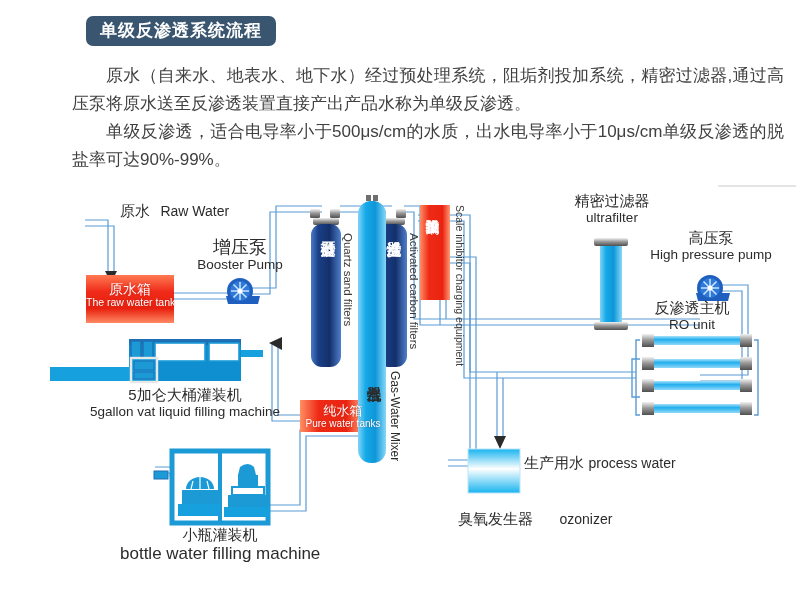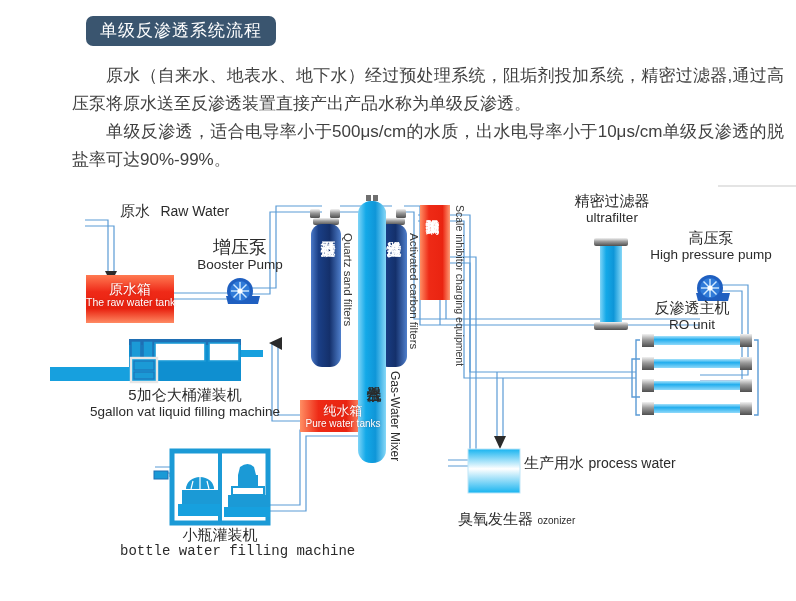--- a/index.html
+++ b/index.html
@@ -6,20 +6,21 @@
   body{width:796px;height:601px;position:relative;overflow:hidden;
        font-family:"Liberation Sans","DejaVu Sans",sans-serif;color:#231f20;}
 
   
   #title-badge{
     position:absolute;left:86px;top:16px;
     padding:6px 14px 7px 14px;
     background:#3a556f;border-radius:7px;
     color:#ffffff;font-size:17px;letter-spacing:1px;line-height:1;
     white-space:nowrap;
+    font-weight:bold;
   }
 
   
   #copy{position:absolute;left:72px;top:62px;width:712px;
         font-size:17px;line-height:28px;color:#404040;text-align:justify;}
   #copy p{margin:0;text-indent:2em;}
 
   
   #diagram{position:absolute;left:0;top:175px;width:796px;height:426px;}
   #diagram svg{position:absolute;left:0;top:0;}
@@ -322,34 +323,34 @@
   <span class="en" style="font-size:13.5px;">RO unit</span>
 </div>
 
 <div class="lbl" style="left:524px;top:279px;">
   <span style="font-size:15px;">生产用水</span>
   <span style="font-size:14px;margin-left:0;">process water</span>
 </div>
 
 <div class="lbl" style="left:458px;top:335px;">
   <span style="font-size:15px;">臭氧发生器</span>
-  <span style="font-size:10px;margin-left:0;">ozonizer</span>
+  <span style="font-size:14px;margin-left:22px;">ozonizer</span>
 </div>
 
 <div class="vert" style="left:364px;top:200px;font-size:15px;color:#2b2b2b;">气水混合器</div>
 <div class="vert-lat" style="left:388px;top:196px;font-size:12px;color:#2b2b2b;">Gas-Water Mixer</div>
 
 <div class="tank-txt" style="left:300px;top:229px;width:86px;">
   <span class="cn" style="font-size:13px;">纯水箱</span>
   <span class="en" style="font-size:10px;">Pure water tanks</span>
 </div>
 
 <div class="lbl c" style="left:70px;top:212px;width:230px;">
   <span class="cn" style="font-size:15px;">5加仑大桶灌装机</span>
   <span class="en" style="font-size:13.5px;">5gallon vat liquid filling machine</span>
 </div>
 
 <div class="lbl c" style="left:120px;top:352px;width:200px;">
   <span class="cn" style="font-size:15px;">小瓶灌装机</span>
-  <span class="en" style="font-size:14px;font-family:Liberation Mono, monospace;">bottle water filling machine</span>
+  <span class="en" style="font-size:17px;">bottle water filling machine</span>
 </div>
 
 </div>
 
 </body></html>

